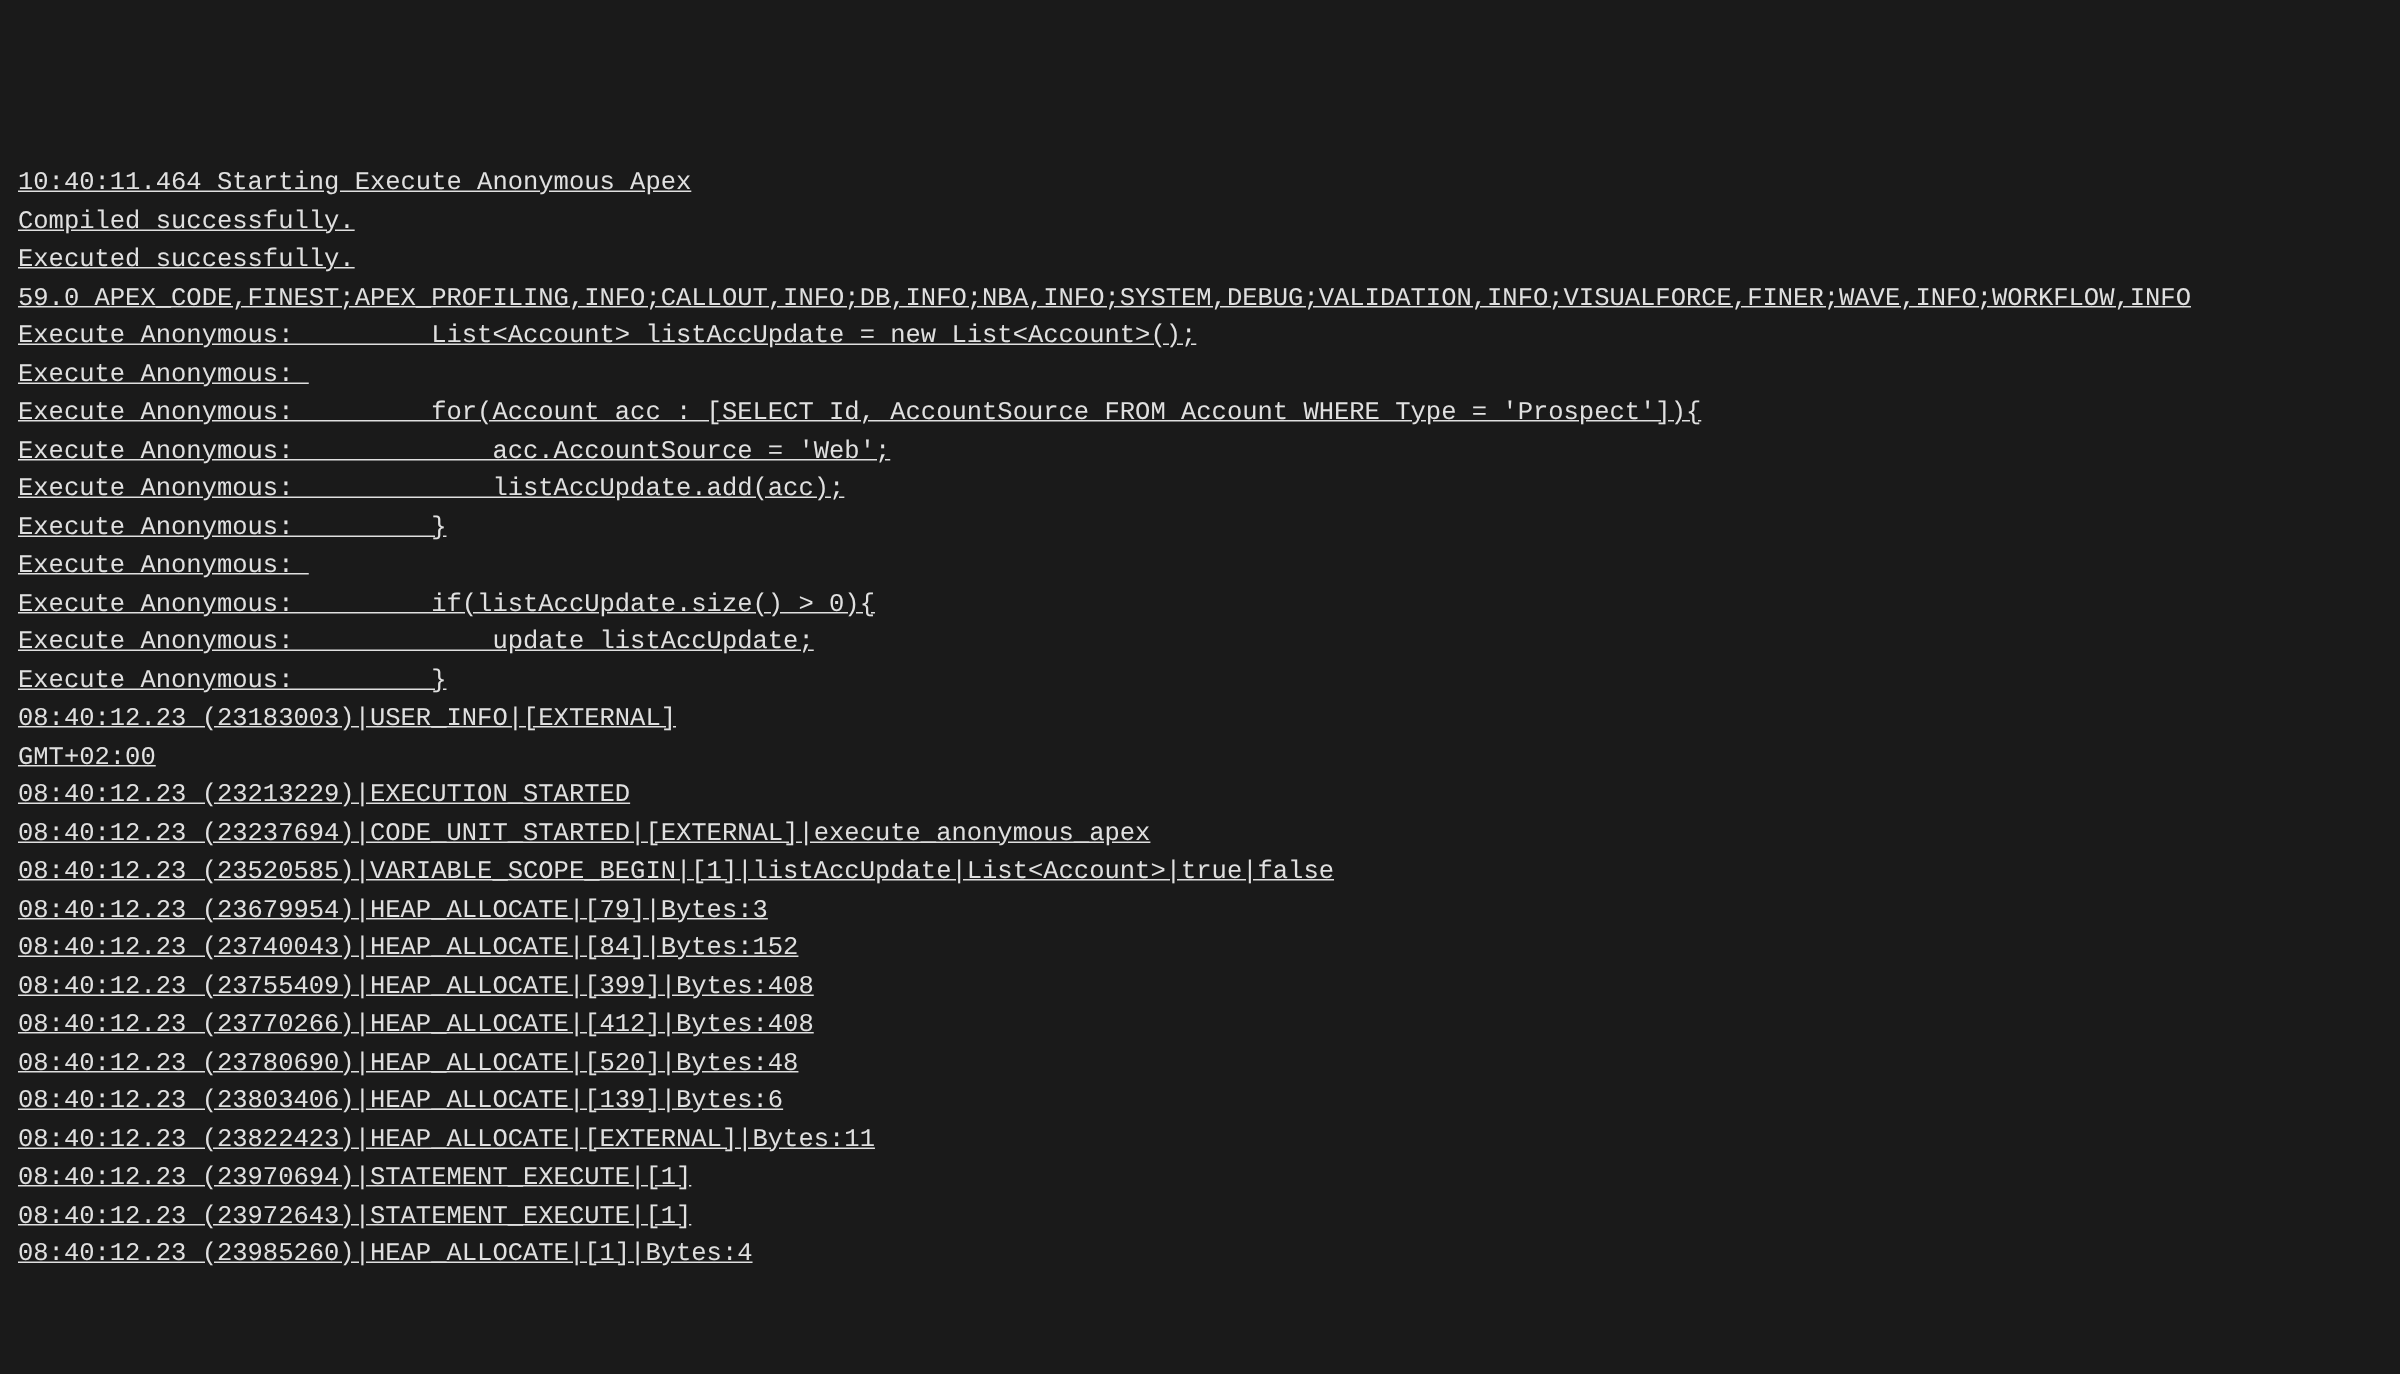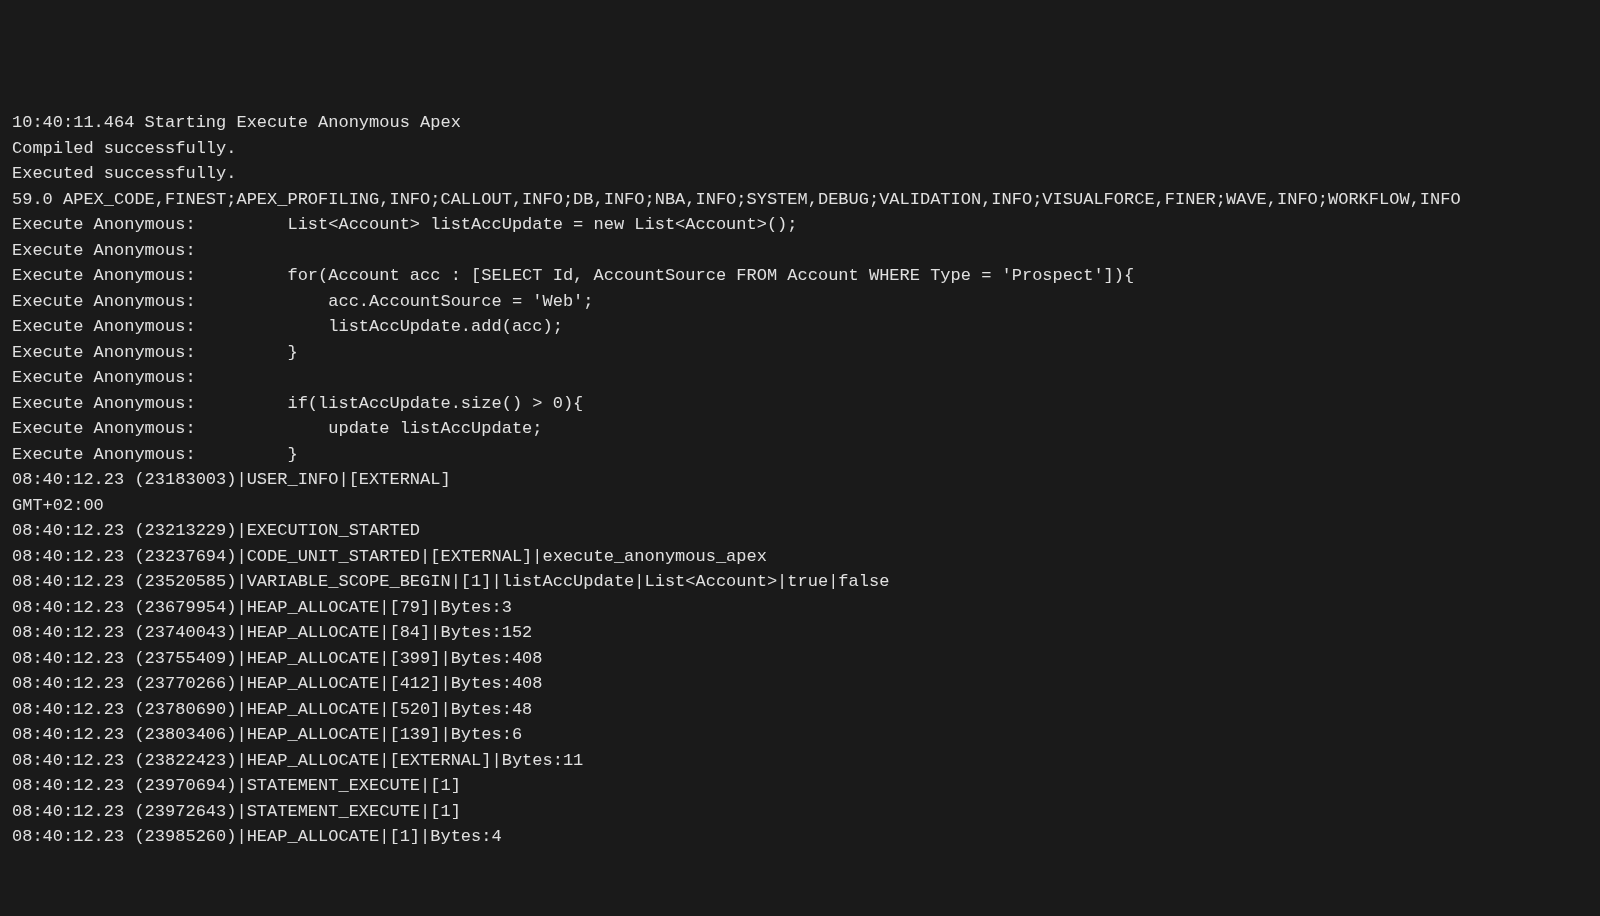--- a/index.html
+++ b/index.html
@@ -14,20 +14,21 @@
       font-size: 17px;
       line-height: 1.5;
       padding: 8px 12px;
       white-space: pre;
       overflow-x: auto;
       width: 1600px;
       min-height: 916px;
     }
     .log-line {
       display: block;
+      text-decoration: underline;
     }
   </style>
 </head>
 <body>
 
 
 
 <div id="terminal-container"><span class="log-line">10:40:11.464 Starting Execute Anonymous Apex</span><span class="log-line"></span><span class="log-line">Compiled successfully.</span><span class="log-line">Executed successfully.</span><span class="log-line"></span><span class="log-line">59.0 APEX_CODE,FINEST;APEX_PROFILING,INFO;CALLOUT,INFO;DB,INFO;NBA,INFO;SYSTEM,DEBUG;VALIDATION,INFO;VISUALFORCE,FINER;WAVE,INFO;WORKFLOW,INFO</span><span class="log-line">Execute Anonymous:         List&lt;Account&gt; listAccUpdate = new List&lt;Account&gt;();</span><span class="log-line">Execute Anonymous: </span><span class="log-line">Execute Anonymous:         for(Account acc : [SELECT Id, AccountSource FROM Account WHERE Type = 'Prospect']){</span><span class="log-line">Execute Anonymous:             acc.AccountSource = 'Web';</span><span class="log-line">Execute Anonymous:             listAccUpdate.add(acc);</span><span class="log-line">Execute Anonymous:         }</span><span class="log-line">Execute Anonymous: </span><span class="log-line">Execute Anonymous:         if(listAccUpdate.size() &gt; 0){</span><span class="log-line">Execute Anonymous:             update listAccUpdate;</span><span class="log-line">Execute Anonymous:         }</span><span class="log-line">08:40:12.23 (23183003)|USER_INFO|[EXTERNAL]</span><span class="log-line">GMT+02:00</span><span class="log-line">08:40:12.23 (23213229)|EXECUTION_STARTED</span><span class="log-line">08:40:12.23 (23237694)|CODE_UNIT_STARTED|[EXTERNAL]|execute_anonymous_apex</span><span class="log-line">08:40:12.23 (23520585)|VARIABLE_SCOPE_BEGIN|[1]|listAccUpdate|List&lt;Account&gt;|true|false</span><span class="log-line">08:40:12.23 (23679954)|HEAP_ALLOCATE|[79]|Bytes:3</span><span class="log-line">08:40:12.23 (23740043)|HEAP_ALLOCATE|[84]|Bytes:152</span><span class="log-line">08:40:12.23 (23755409)|HEAP_ALLOCATE|[399]|Bytes:408</span><span class="log-line">08:40:12.23 (23770266)|HEAP_ALLOCATE|[412]|Bytes:408</span><span class="log-line">08:40:12.23 (23780690)|HEAP_ALLOCATE|[520]|Bytes:48</span><span class="log-line">08:40:12.23 (23803406)|HEAP_ALLOCATE|[139]|Bytes:6</span><span class="log-line">08:40:12.23 (23822423)|HEAP_ALLOCATE|[EXTERNAL]|Bytes:11</span><span class="log-line">08:40:12.23 (23970694)|STATEMENT_EXECUTE|[1]</span><span class="log-line">08:40:12.23 (23972643)|STATEMENT_EXECUTE|[1]</span><span class="log-line">08:40:12.23 (23985260)|HEAP_ALLOCATE|[1]|Bytes:4</span></div>
 
 

